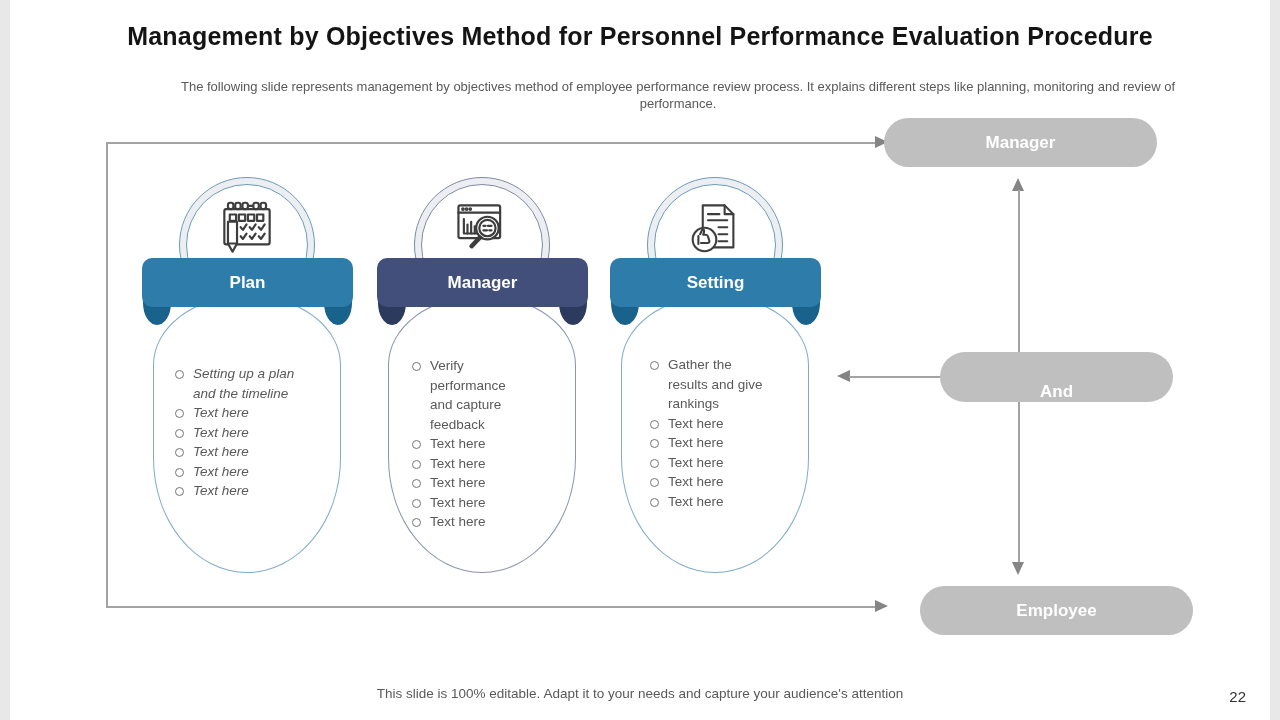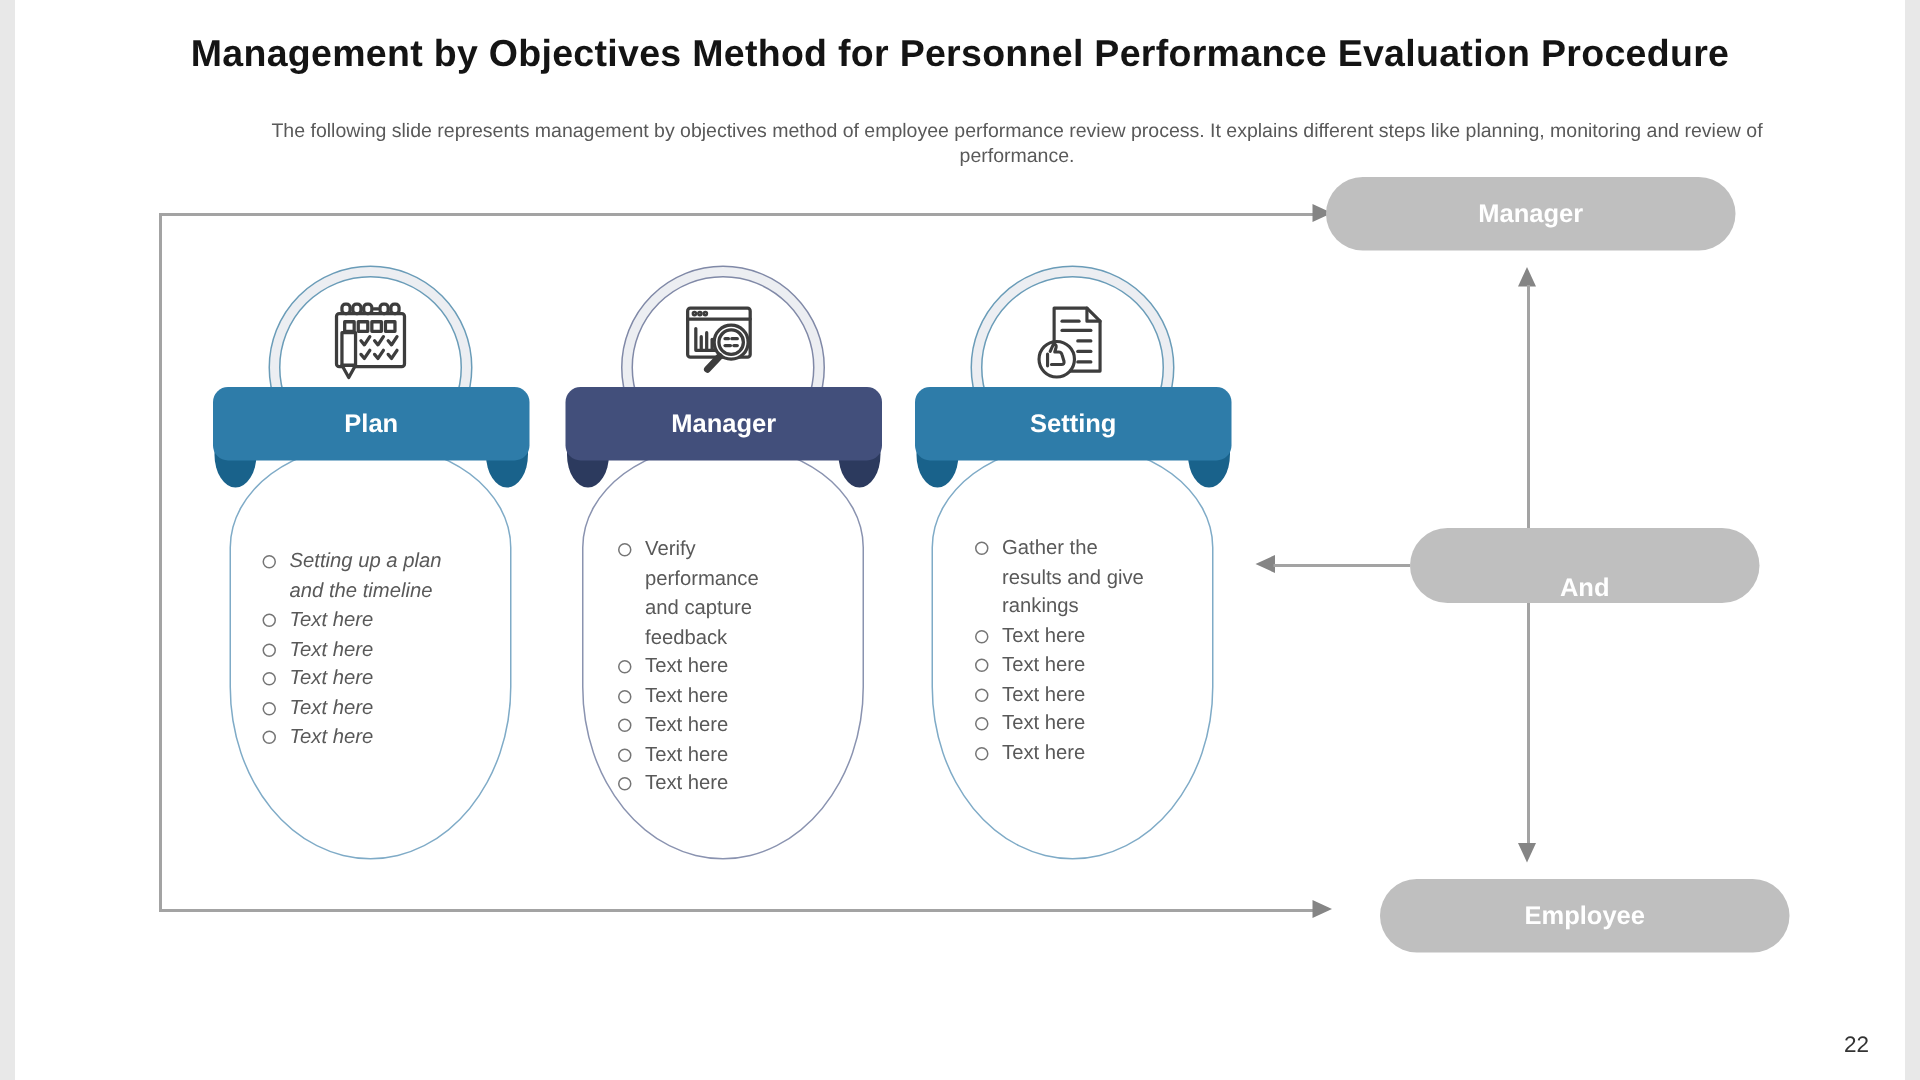--- a/index.html
+++ b/index.html
@@ -240,15 +240,16 @@
     <ul class="bullets">
       <li><span>Gather the results and give rankings</span></li>
       <li><span>Text here</span></li>
       <li><span>Text here</span></li>
       <li><span>Text here</span></li>
       <li><span>Text here</span></li>
       <li><span>Text here</span></li>
     </ul>
   </div>
 
+  <p class="footer">This slide is 100% editable.  Adapt it to your needs and capture your audience's attention</p>
   <span class="page-number">22</span>
 
 </div>
 
 </body></html>

